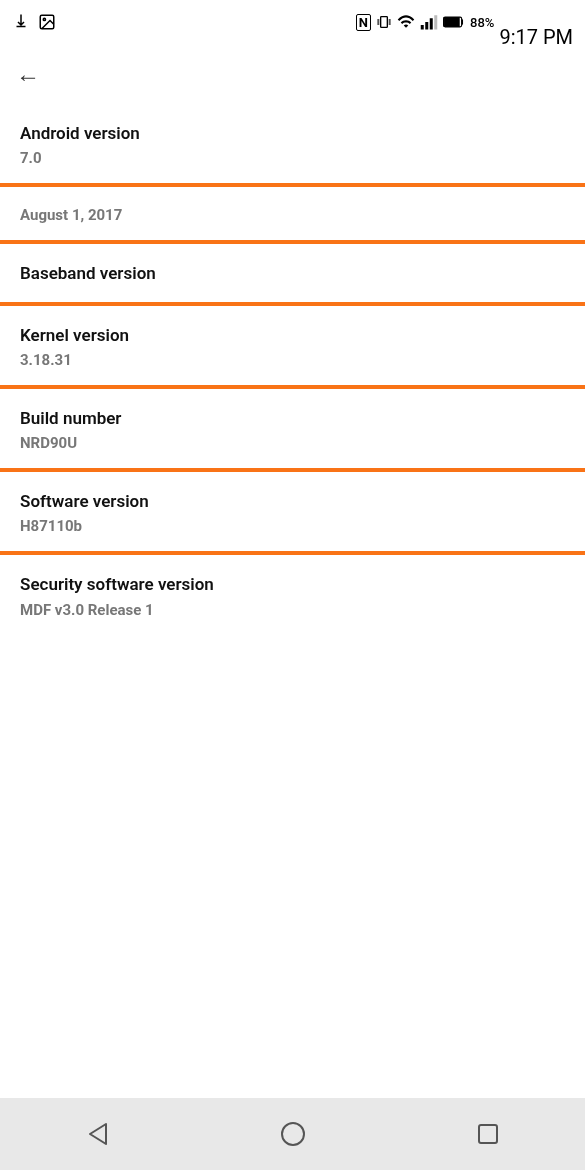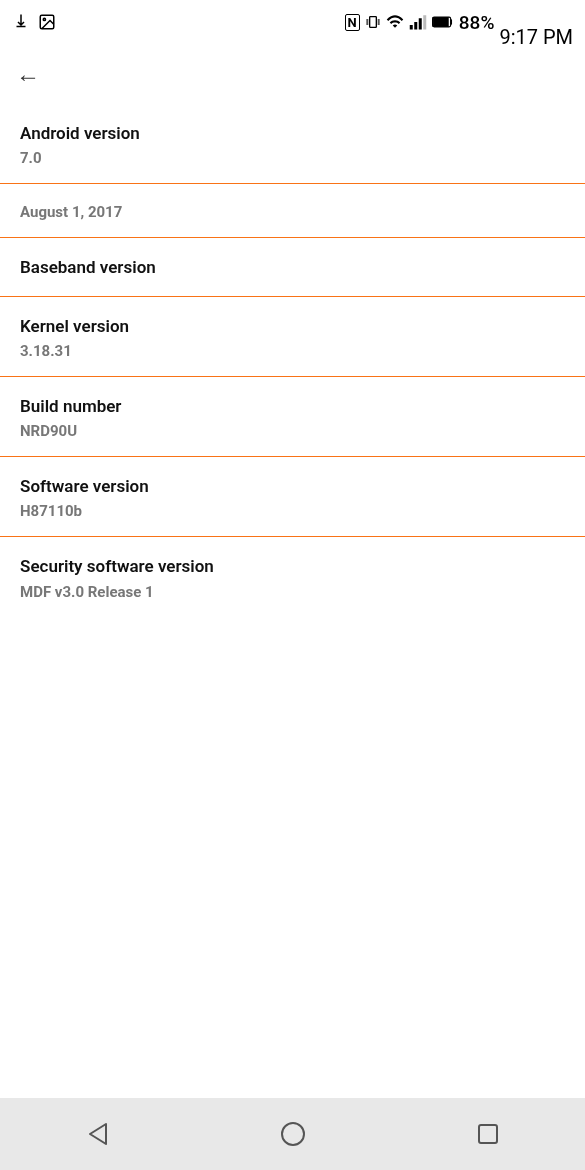--- a/index.html
+++ b/index.html
@@ -38,21 +38,21 @@
     .status-bar-right {
       display: flex;
       align-items: center;
       gap: 5px;
       font-size: 14px;
       font-weight: 500;
       color: #000;
     }
 
     .battery-text {
-      font-size: 19px;
+      font-size: 13px;
       font-weight: 500;
     }
 
     .time-text {
       font-size: 20px;
       font-weight: 400;
       margin-top: 29px;
     }
 
     
@@ -82,21 +82,21 @@
 
     
     .content {
       flex: 1;
       overflow-y: auto;
       background: #ffffff;
     }
 
     .info-item {
       padding: 18px 20px 14px 20px;
-      border-bottom: 1px solid #f97316;
+      border-bottom: 4px solid #f97316;
     }
 
     .info-item:last-child {
       border-bottom: none;
     }
 
     .info-label {
       font-size: 17px;
       font-weight: 600;
       color: #111111;

